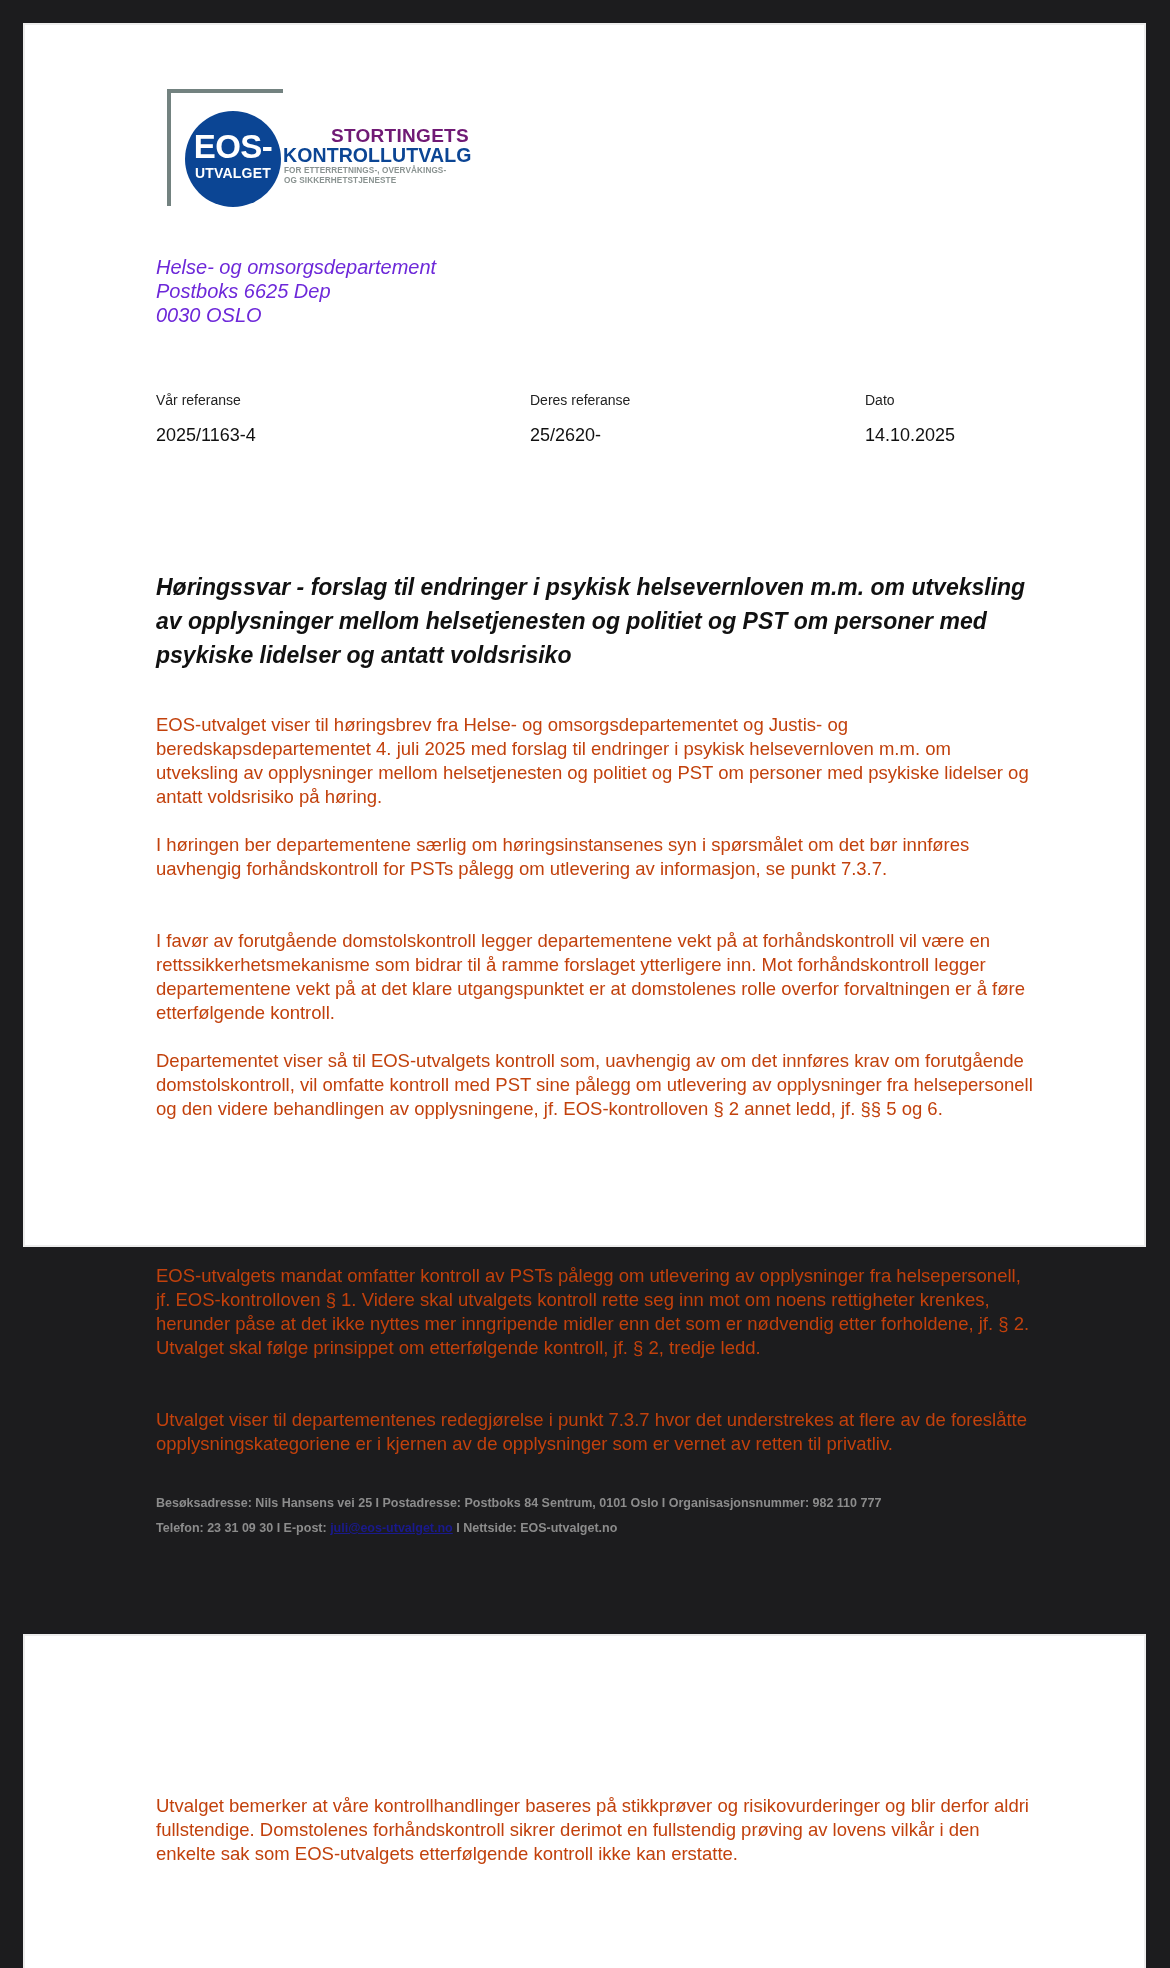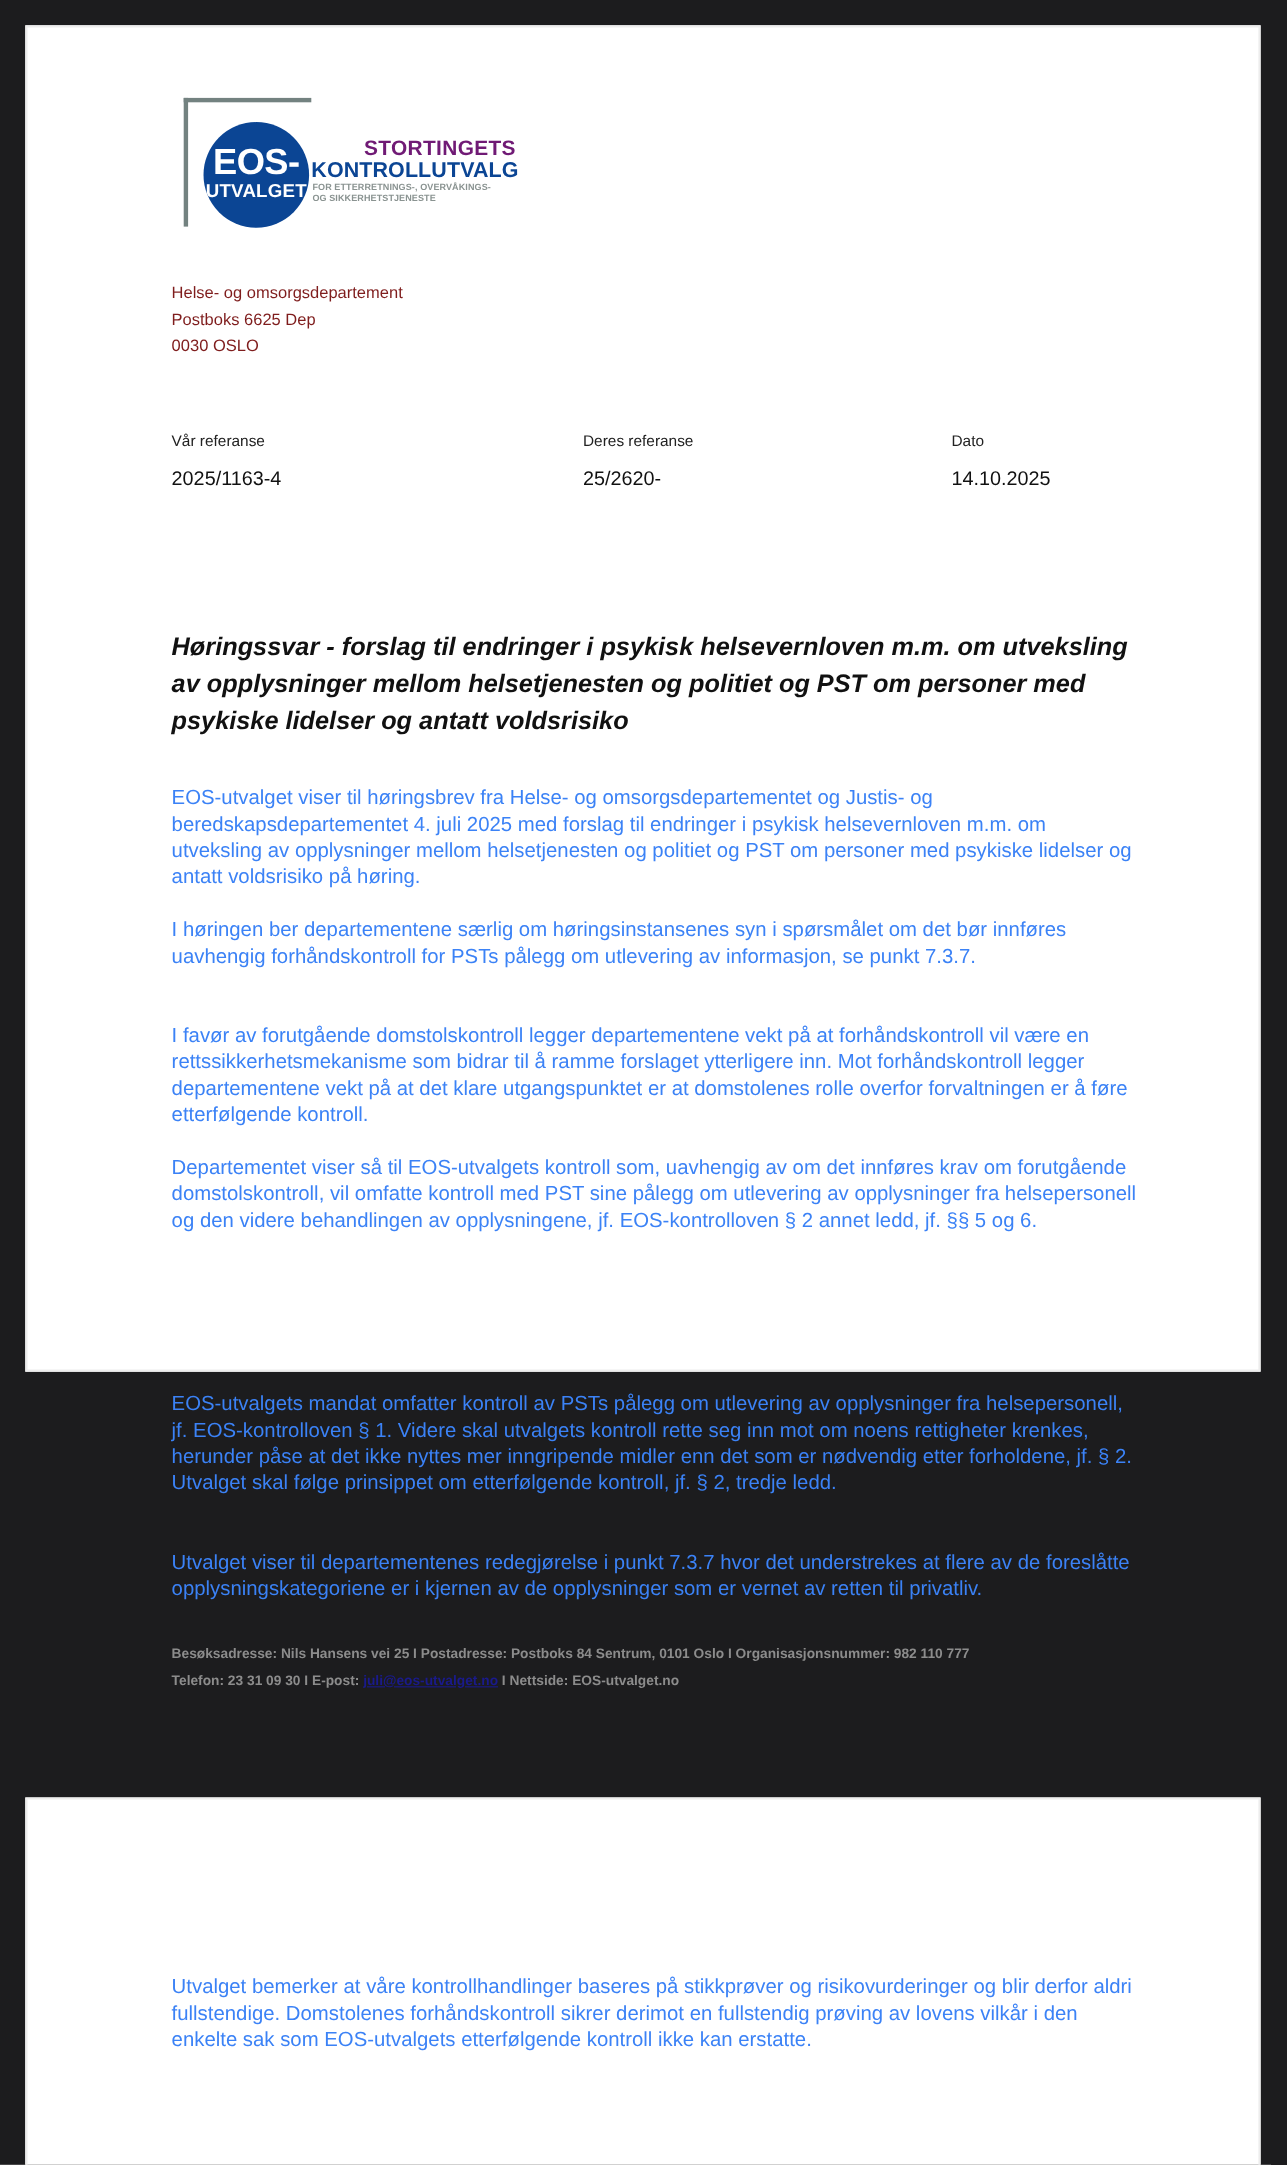--- a/index.html
+++ b/index.html
@@ -20,36 +20,36 @@
 
   
   .logo { position:absolute; left:144px; top:66px; width:360px; height:130px; }
   .logo-bracket-v { position:absolute; left:0; top:0; width:4px; height:117px; background:#738280; }
   .logo-bracket-h { position:absolute; left:0; top:0; width:116px; height:4px; background:#738280; }
   .logo-circle {
     position:absolute; left:18px; top:22px; width:96px; height:96px; border-radius:50%;
     background:#0b4594; color:#fff; text-align:center;
   }
   .logo-eos { position:absolute; left:0; right:0; top:19px; font-weight:bold; font-size:33px; letter-spacing:-0.5px; line-height:34px; }
-  .logo-utv { position:absolute; left:0; right:0; top:56px; font-weight:bold; font-size:17px; line-height:13px; letter-spacing:0.2px; }
+  .logo-utv { position:absolute; left:0; right:0; top:56px; font-weight:bold; font-size:14px; line-height:13px; letter-spacing:0.2px; }
   .logo-title1 { position:absolute; left:120px; top:37px; width:182px; text-align:right; font-weight:bold; font-size:19px; color:#701a75; line-height:20px; letter-spacing:0.3px; }
   .logo-title2 { position:absolute; left:116px; top:56px; font-weight:bold; font-size:19.5px; color:#0b4594; line-height:20px; letter-spacing:0.1px; }
   .logo-sub { position:absolute; left:117px; top:77px; font-weight:bold; font-size:8.2px; color:#8a9391; line-height:10px; letter-spacing:0.1px; }
 
-  .addr { position:absolute; left:133px; top:232px; font-size:15px; line-height:24px; color:#7f1d1d; }
+  .addr { position:absolute; left:133px; top:232px; font-size:20px; line-height:24px; color:#6d28d9;font-style:italic; }
   .addr div { white-space:nowrap; }
 
   .ref-label { position:absolute; top:369px; font-size:14px; color:#222; }
   .ref-val { position:absolute; top:402px; font-size:18px; color:#111; }
 
   .title {
     position:absolute; left:133px; top:547px; width:880px;
     font-size:23px; font-weight:bold; line-height:34px; color:#111;font-style:italic;
   }
-  .body-text { position:absolute; left:133px; width:880px; font-size:18.5px; line-height:24px; color:#3b82f6; }
+  .body-text { position:absolute; left:133px; width:880px; font-size:18.5px; line-height:24px; color:#c2410c; }
   .body-text p { margin:0; }
 
   .footer { position:absolute; left:133px; font-size:12.5px; font-weight:bold; color:#8c8c8c; white-space:nowrap; }
   .footer a { color:#1a1a8c; text-decoration:underline; }
 </style>
 </head>
 <body>
 
 <div class="page" id="page1">
 

